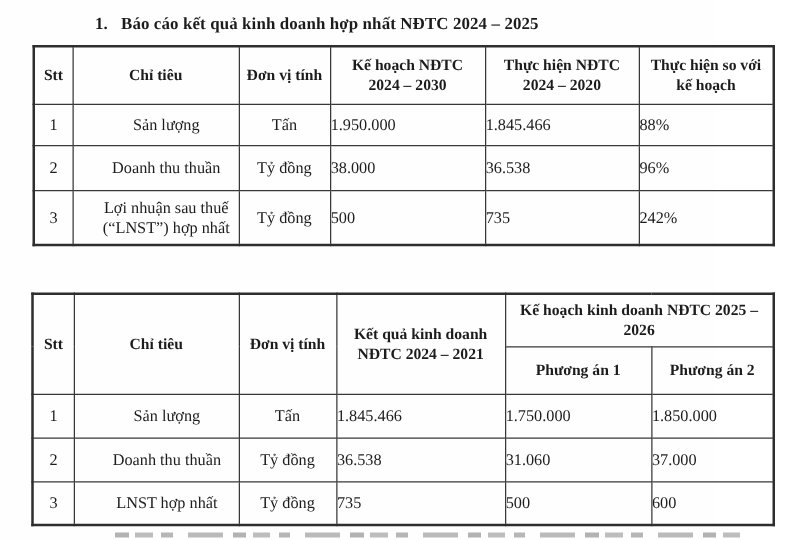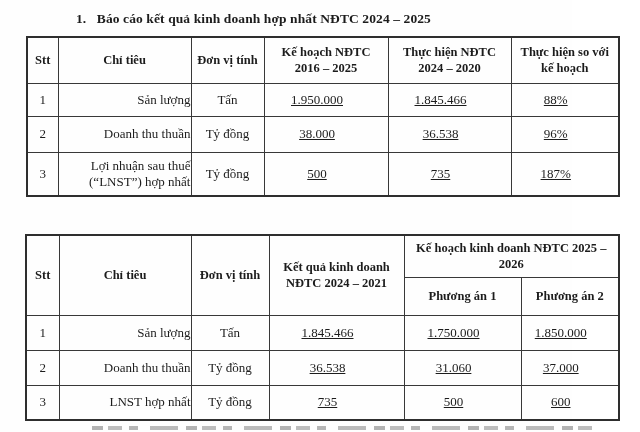--- a/index.html
+++ b/index.html
@@ -34,23 +34,23 @@
     overflow: hidden;
   }
   th {
     font-weight: bold;
     font-size: 12.5px;
     text-align: center;
     line-height: 1.3;
     padding: 2px 4px;
   }
   td.c-stt   { text-align: center; }
-  td.c-label { text-align: right; padding-left: 17px; line-height: 1.2; }
+  td.c-label { text-align: center; padding-left: 17px; line-height: 1.2; }
   td.c-unit  { text-align: center; }
-  td.c-num   { text-align: center; padding-right: 18px; text-decoration: underline; }
+  td.c-num   { text-align: left; padding-right: 18px; }
 
   #table1 { top: 36px; left: 26px; width: 592px; }
   #table1 thead tr { height: 46px; }
   #table1 tbody tr:nth-child(1) { height: 33px; }
   #table1 tbody tr:nth-child(2) { height: 36px; }
   #table1 tbody tr:nth-child(3) { height: 44px; }
 
   #table2 { top: 234px; left: 25px; width: 593px; }
   #table2 thead tr:nth-child(1) { height: 42px; }
   #table2 thead tr:nth-child(2) { height: 38px; }
@@ -88,21 +88,21 @@
         <col style="width:73px">
       <col style="width:124px">
         <col style="width:123px">
         <col style="width:108px">
     </colgroup>
     <thead>
       <tr>
         <th>Stt</th>
         <th>Chỉ tiêu</th>
         <th>Đơn vị tính</th>
-        <th>Kế hoạch NĐTC 2016 – 2025</th>
+        <th>Kế hoạch NĐTC 2024 – 2030</th>
         <th>Thực hiện NĐTC 2024 – 2020</th>
         <th>Thực hiện so với kế hoạch</th>
       </tr>
     </thead>
     <tbody>
       <tr>
         <td class="c-stt">1</td>
         <td class="c-label">Sản lượng</td>
         <td class="c-unit">Tấn</td>
         <td class="c-num">1.950.000</td>
@@ -116,21 +116,21 @@
         <td class="c-num">38.000</td>
         <td class="c-num">36.538</td>
         <td class="c-num">96%</td>
       </tr>
       <tr>
         <td class="c-stt">3</td>
         <td class="c-label">Lợi nhuận sau thuế (“LNST”) hợp nhất</td>
         <td class="c-unit">Tỷ đồng</td>
         <td class="c-num">500</td>
         <td class="c-num">735</td>
-        <td class="c-num">187%</td>
+        <td class="c-num">242%</td>
       </tr>
     </tbody>
   </table>
 
 
   <table id="table2">
     <colgroup>
       <col style="width:33px">
         <col style="width:132px">
         <col style="width:78px">

